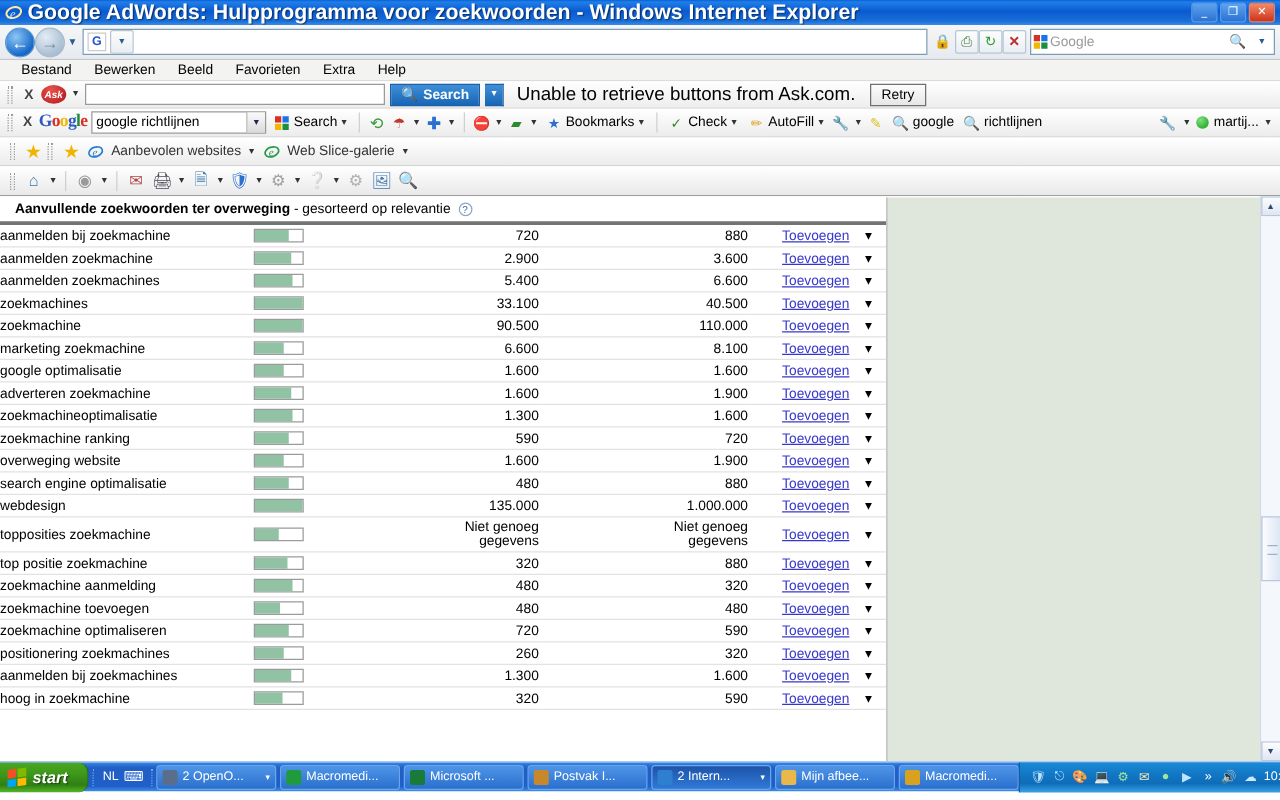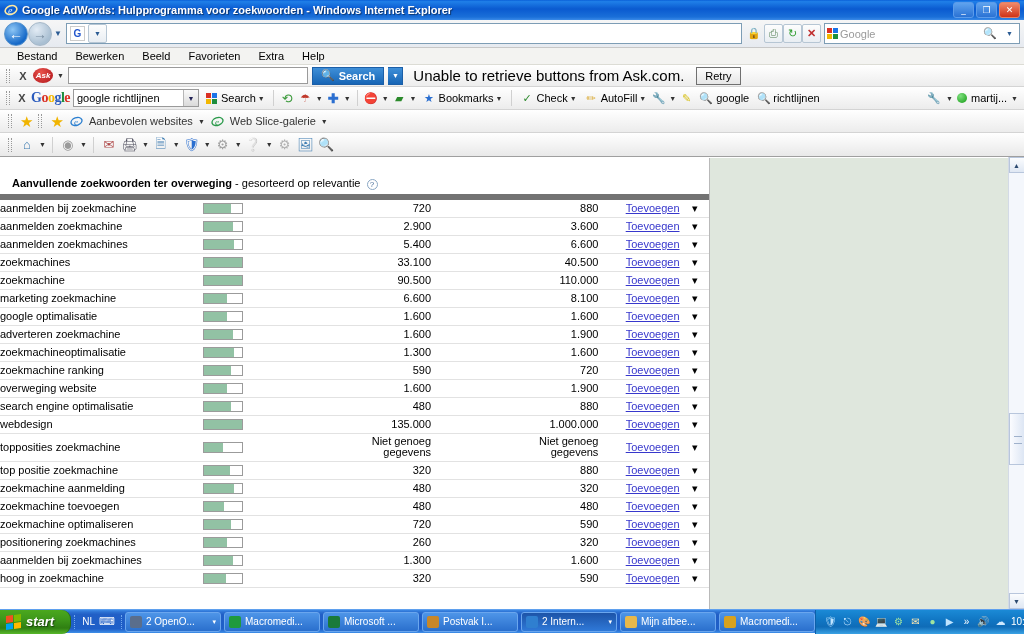--- a/index.html
+++ b/index.html
@@ -20,21 +20,21 @@
     color: #fff;
     padding: 0 2px 0 4px;
     position: relative;
   }
   .tb-icon {
     width: 14px; height: 14px; margin-right: 4px;
     flex: 0 0 auto;
     display:flex;align-items:center;justify-content:center;
   }
   .tb-title {
-    font-size: 11px; font-weight: bold;
+    font-size: 17px; font-weight: bold;
     text-shadow: 1px 1px 1px rgba(0,0,0,.5);
     white-space: nowrap; overflow: hidden;
     flex: 1 1 auto;
   }
   .tb-buttons { display: flex; gap: 2px; align-items: center; padding-right:2px;}
   .tb-btn {
     width: 21px; height: 16px;
     border: 1px solid #5b9bea;
     border-radius: 3px;
     display: flex; align-items: center; justify-content: center;
@@ -137,21 +137,21 @@
 
   
   .gbar {
     height: 23px; background: linear-gradient(to bottom,#ffffff,#ececec);
     display:flex; align-items:center; padding-left:6px; gap:3px;
     border-bottom:1px solid #d4d4d4; white-space:nowrap;
   }
   .glogo { font-size:14px; font-weight:bold; letter-spacing:-.5px; font-family:"Liberation Serif", serif;}
   .glogo .b{color:#2b5bbd}.glogo .r{color:#d93025}.glogo .y{color:#f2b701}.glogo .g{color:#1e8e3e}
   .gcombo {
-    width:126px;height:18px;border:1px solid #9a9a9a;background:#fff;
+    width:140px;height:18px;border:1px solid #9a9a9a;background:#fff;
     display:flex;align-items:center;padding-left:3px;font-size:11px;color:#000;
   }
   .gcombo-arrow{
     margin-left:auto;width:15px;height:16px;border-left:1px solid #b6b6b6;
     background:linear-gradient(to bottom,#fafafa,#dadada);
     display:flex;align-items:center;justify-content:center;font-size:7px;color:#225;
   }
   .gitem{display:flex;align-items:center;gap:2px;font-size:11px;color:#000;padding:0 2px;}
   .gsep{width:1px;height:16px;background:#d0d0d0;margin:0 3px;}
   .gicon{width:15px;height:15px;display:flex;align-items:center;justify-content:center;font-size:11px;}
@@ -207,22 +207,22 @@
     background:linear-gradient(to right,#fbfcff,#dde6f4);
     border:1px solid #b8c6dc;
   }
   .sb-thumb::after{
     content:"";position:absolute;left:4px;top:22px;width:8px;height:6px;
     border-top:1px solid #9fb1cb;border-bottom:1px solid #9fb1cb;
   }
 
   
   .tbl-header{
-    padding:20px 0 4px 12px;
-    border-bottom:6px solid #737373;
+    padding:4px 0 4px 12px;
+    border-bottom:3px solid #737373;
     font-size:11px;
     white-space:nowrap;
   }
   .tbl-header .bold{font-weight:bold;color:#000;}
   .qmark{
     display:inline-block;width:11px;height:11px;border-radius:50%;
     border:1px solid #8aa7c4;color:#4a6f9b;font-size:8px;line-height:9px;
     text-align:center;vertical-align:middle;margin-left:3px;
   }
   table.kw{border-collapse:collapse;width:710px;table-layout:fixed;}

